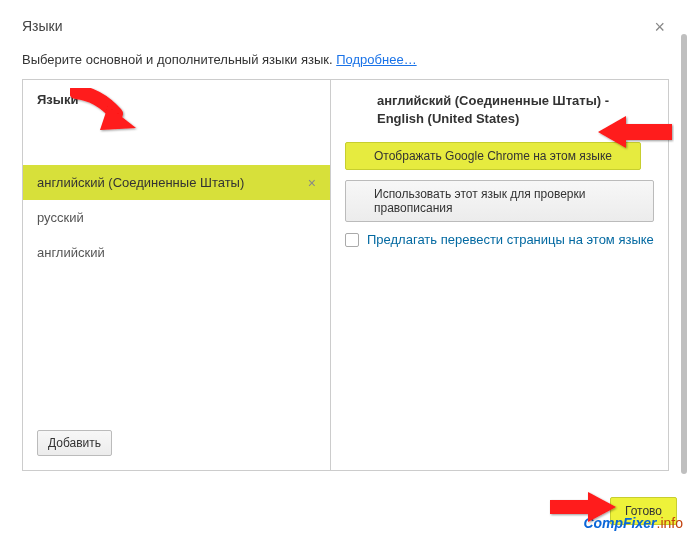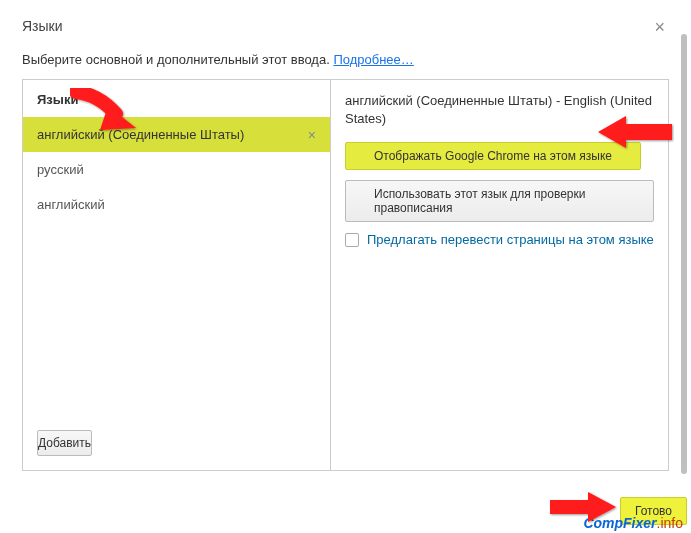--- a/index.html
+++ b/index.html
@@ -64,20 +64,21 @@
     position: relative;
   }
   .panel-header {
     font-weight: 600;
     font-size: 13px;
     padding: 12px 14px 10px 14px;
     color: #333;
   }
   .lang-list {
     flex: 1;
+    margin-top: 48px;
   }
   .lang-item {
     padding: 10px 14px;
     font-size: 13px;
     color: #555;
     cursor: pointer;
     position: relative;
     display: flex;
     justify-content: space-between;
     align-items: center;
@@ -92,35 +93,36 @@
     line-height: 1;
   }
   .add-btn-wrap {
     padding: 10px 14px 14px 14px;
   }
   .btn {
     display: inline-block;
     border: 1px solid #bbb;
     background: linear-gradient(#f7f7f7, #ececec);
     border-radius: 2px;
-    padding: 5px 0;
+    padding: 5px 10px;
     font-size: 12px;
     color: #333;
     cursor: pointer;
   }
   .btn.wide { padding: 6px 28px; }
   .btn.hl {
     background: #e6eb3f;
     border-color: #c7ce2f;
   }
   .right-title {
-    font-weight: 400;
+    font-weight: 700;
     font-size: 13px;
     margin-bottom: 14px;
     line-height: 1.4;
+    margin-left: 32px;
   }
   .right-row {
     margin-bottom: 10px;
   }
   .chk-row {
     display: flex;
     align-items: center;
     gap: 8px;
     margin-top: 6px;
     color: #0369a1;
@@ -135,21 +137,21 @@
     position: absolute;
     right: 4px;
     top: 34px;
     width: 6px;
     height: 440px;
     background: rgba(0,0,0,0.25);
     border-radius: 3px;
   }
   .footer {
     position: absolute;
-    right: 4px;
+    right: 14px;
     bottom: 8px;
     display: flex;
     align-items: center;
     gap: 6px;
   }
   .done-btn {
     background: #eef23a;
     border: 1px solid #c7ce2f;
     padding: 6px 14px;
     font-size: 12px;
@@ -177,21 +179,21 @@
 </head>
 <body>
 
 <div class="dialog">
   <div class="header-row">
     <div class="title">Языки</div>
     <div class="close-x">×</div>
   </div>
 
   <div class="subtitle">
-    <span>Выберите основной и дополнительный этот ввода. </span><span class="link">Подробнее…</span>
+    <span>Выберите основной и дополнительный языки язык. </span><span class="link">Подробнее…</span>
   </div>
 
   <div class="panels">
 
     <div class="left-panel">
       <div class="panel-header">Языки</div>
       <div class="lang-list">
         <div class="lang-item selected">
           <span>английский (Соединенные Штаты)</span>
           <span class="item-close">×</span>

